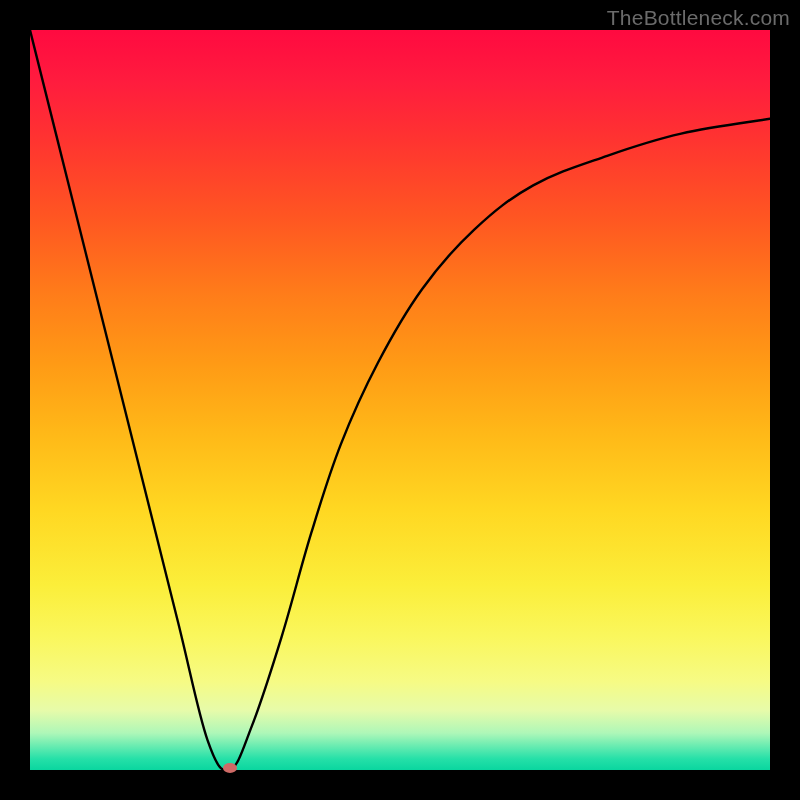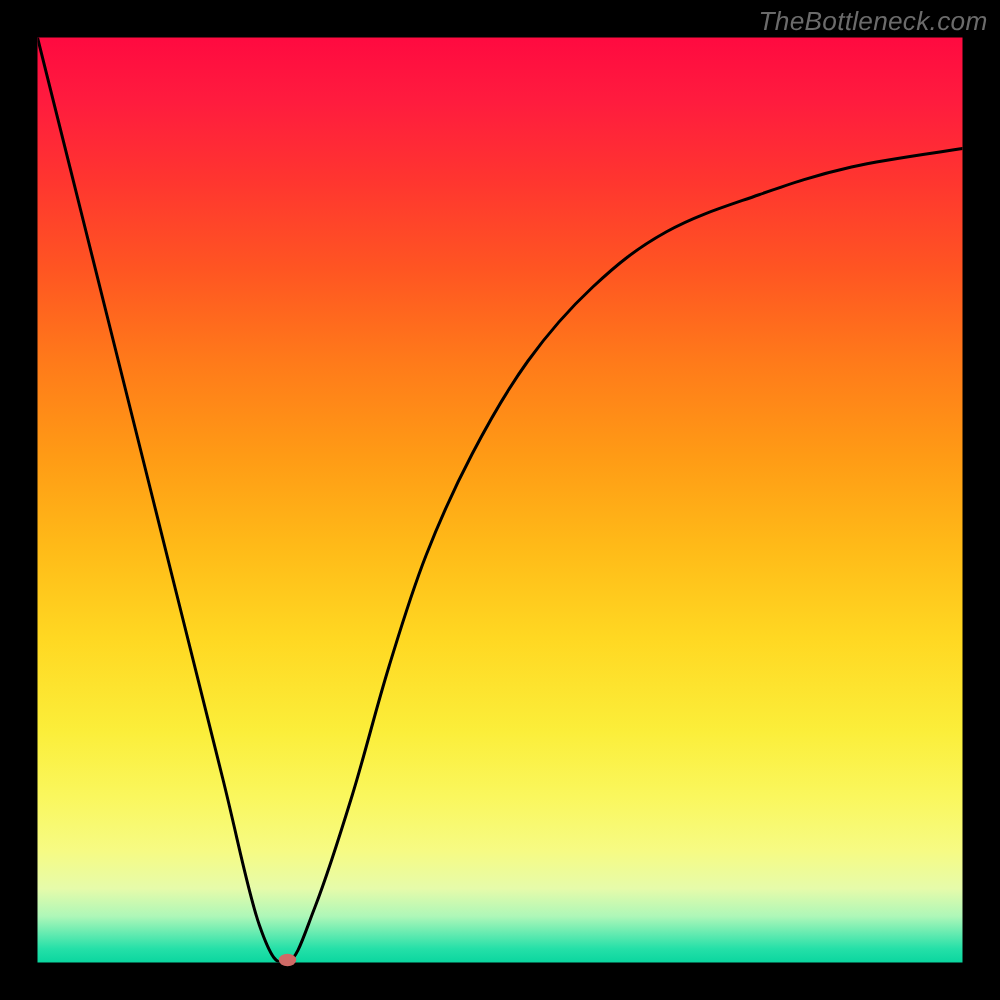--- a/index.html
+++ b/index.html
@@ -36,21 +36,20 @@
     );
   }
   .watermark {
     position: absolute;
     top: 6px;
     right: 10px;
     font-family: Arial, Helvetica, sans-serif;
     font-size: 21px;
     color: #6b6b6b;
     letter-spacing: 0.2px;
-    font-style: italic;
   }
   .curve-svg {
     position: absolute;
     left: 0;
     top: 0;
     width: 740px;
     height: 740px;
   }
   .marker {
     position: absolute;

